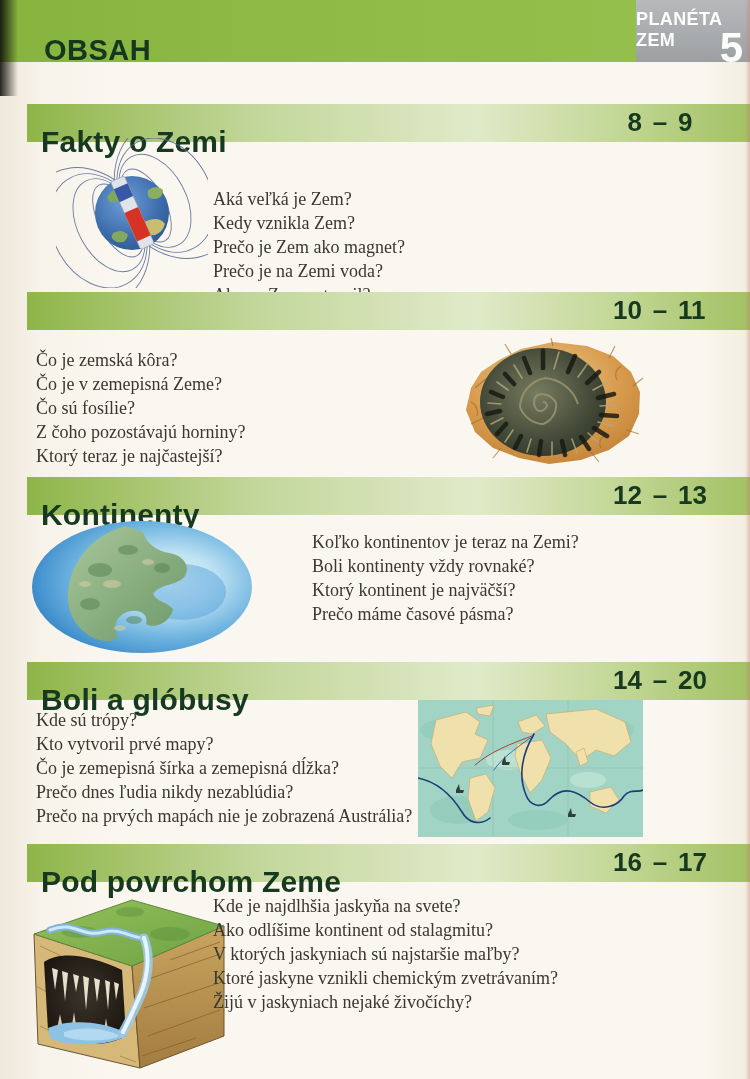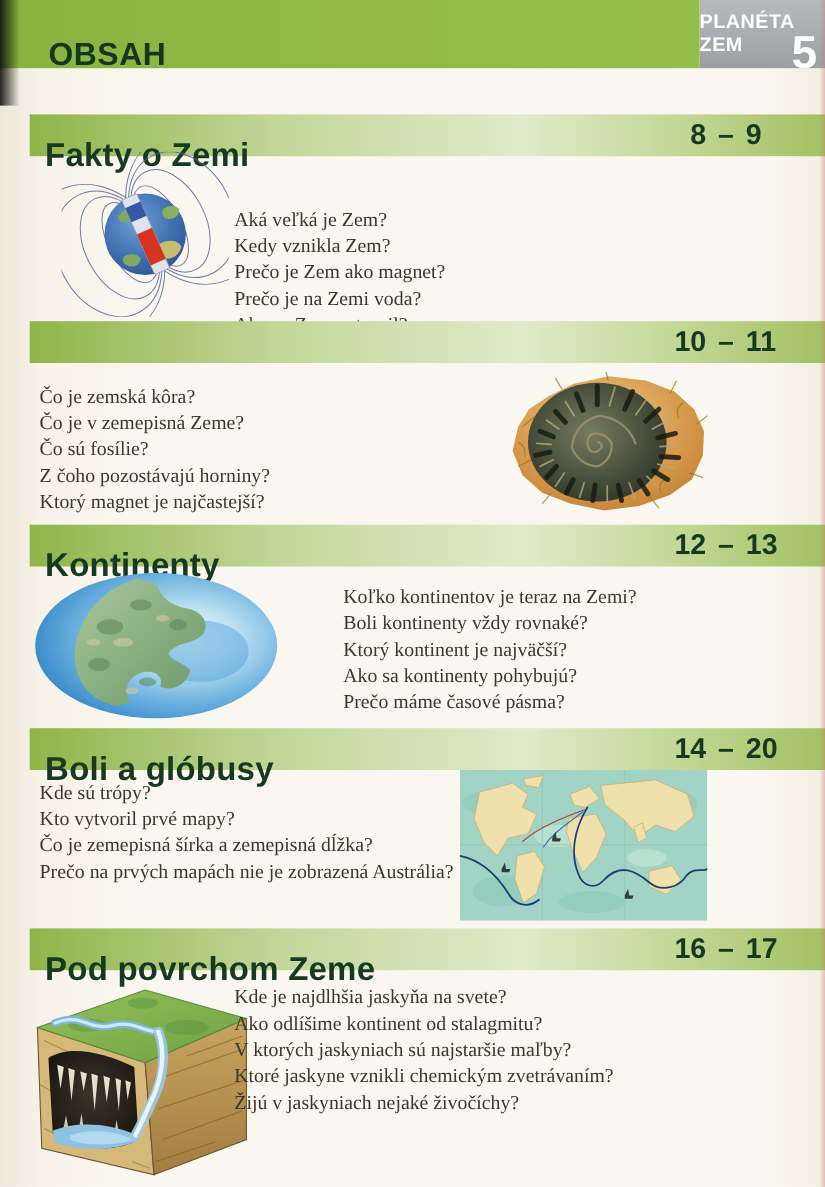--- a/index.html
+++ b/index.html
@@ -119,21 +119,21 @@
       <span class="pg-a">10</span>
       <span class="pg-dash">–</span>
       <span class="pg-b">11</span>
     </div>
   </div>
   <ul class="questions" id="q2">
       <li>Čo je zemská kôra?</li>
       <li>Čo je v zemepisná Zeme?</li>
       <li>Čo sú fosílie?</li>
       <li>Z čoho pozostávajú horniny?</li>
-      <li>Ktorý magnet je najčastejší?</li>
+      <li>Ktorý teraz je najčastejší?</li>
     </ul>
   <div class="ill" id="ill-fossil">
     <svg viewBox="0 0 205 132" xmlns="http://www.w3.org/2000/svg">
       <defs>
         <radialGradient id="gRock" cx="45%" cy="35%" r="80%">
           <stop offset="0%" stop-color="#eccf96"></stop>
             <stop offset="55%" stop-color="#d89a4c"></stop>
             <stop offset="100%" stop-color="#b97a30"></stop>
         </radialGradient>
         <radialGradient id="gShell" cx="45%" cy="42%" r="75%">
@@ -197,36 +197,36 @@
           <ellipse cx="55" cy="64" rx="6" ry="3"></ellipse>
         <ellipse cx="118" cy="42" rx="6" ry="3"></ellipse>
           <ellipse cx="90" cy="108" rx="6" ry="3"></ellipse>
       </g>
     </svg>
   </div>
   <ul class="questions" id="q3">
       <li>Koľko kontinentov je teraz na Zemi?</li>
       <li>Boli kontinenty vždy rovnaké?</li>
       <li>Ktorý kontinent je najväčší?</li>
-      <li>Ako sa kontinenty pohybujú?</li>
       <li>Prečo máme časové pásma?</li>
     </ul>
 
   <div class="bar" id="bar4">
     <div class="bar-title">Boli a glóbusy</div>
     <div class="bar-pages">
       <span class="pg-a">14</span>
       <span class="pg-dash">–</span>
       <span class="pg-b">20</span>
     </div>
   </div>
   <ul class="questions" id="q4">
       <li>Kde sú trópy?</li>
       <li>Kto vytvoril prvé mapy?</li>
       <li>Čo je zemepisná šírka a zemepisná dĺžka?</li>
+      <li>Prečo dnes ľudia nikdy nezablúdia?</li>
       <li>Prečo na prvých mapách nie je zobrazená Austrália?</li>
     </ul>
   <div class="ill" id="ill-map">
     <svg viewBox="0 0 225 137" xmlns="http://www.w3.org/2000/svg">
       <rect width="225" height="137" fill="#a2d4c6"></rect>
       <g fill="#8cc8b6" opacity="0.55">
         <ellipse cx="40" cy="110" rx="28" ry="14"></ellipse>
           <ellipse cx="190" cy="30" rx="26" ry="12"></ellipse>
         <ellipse cx="120" cy="120" rx="30" ry="10"></ellipse>
           <ellipse cx="20" cy="30" rx="18" ry="10"></ellipse>

